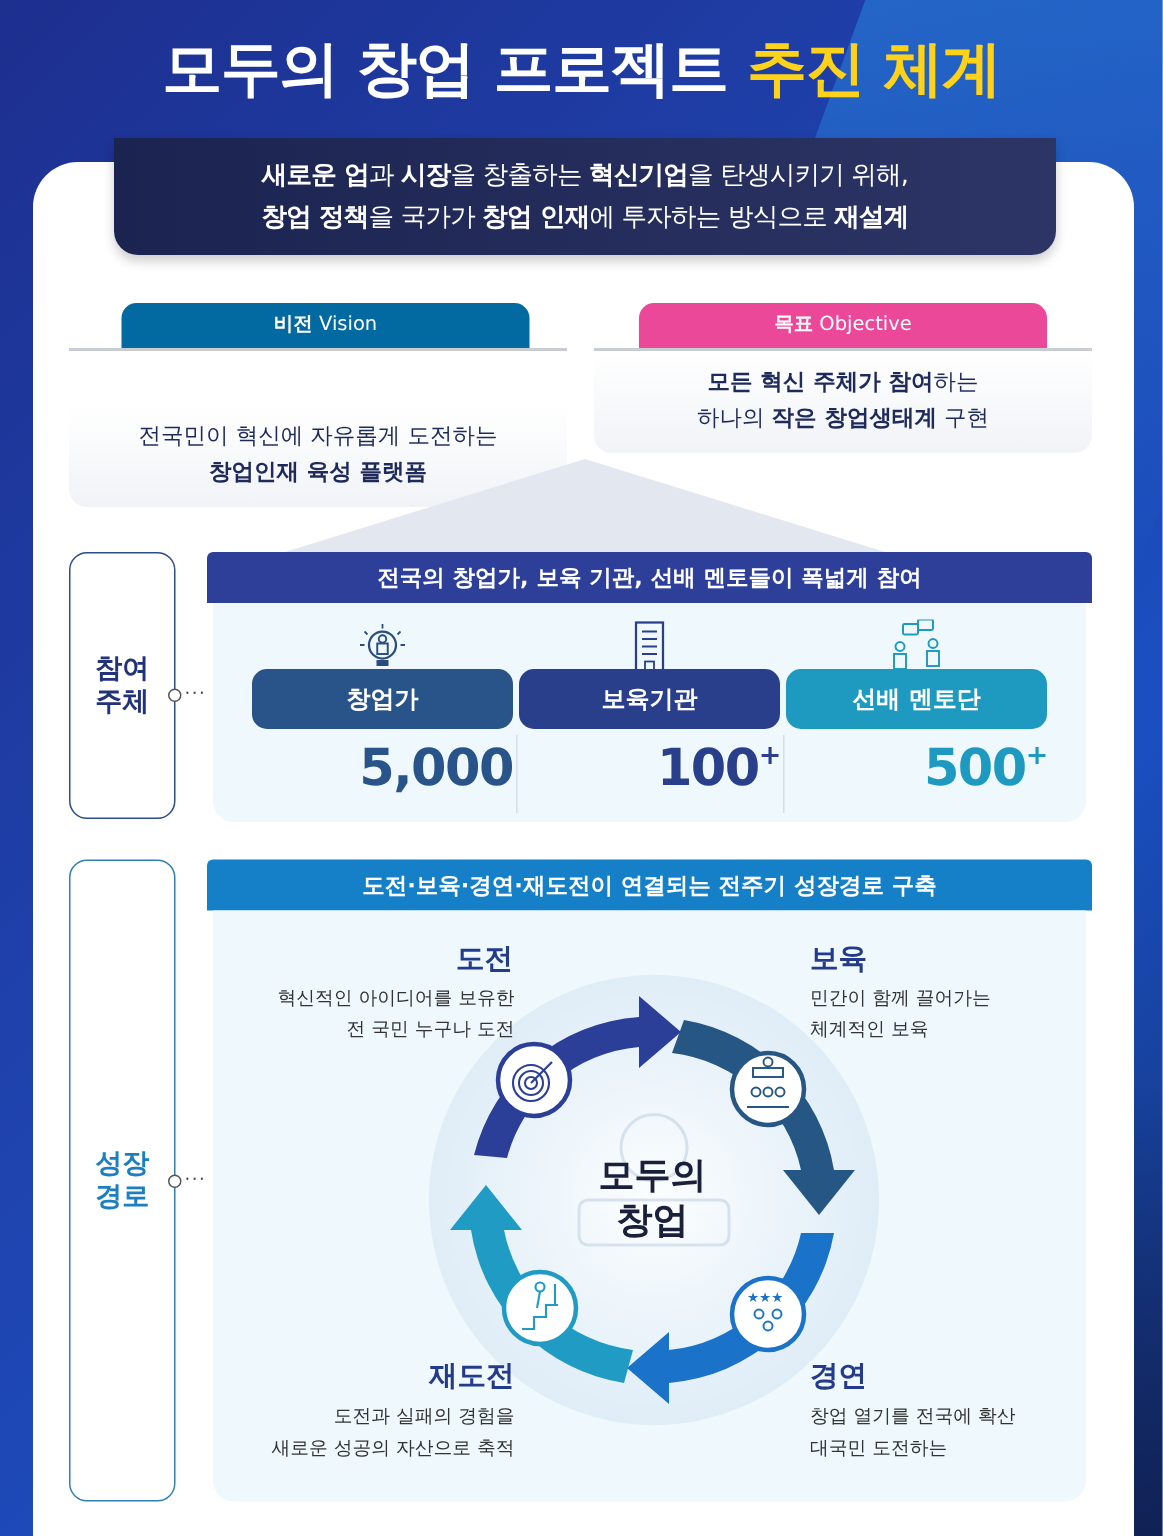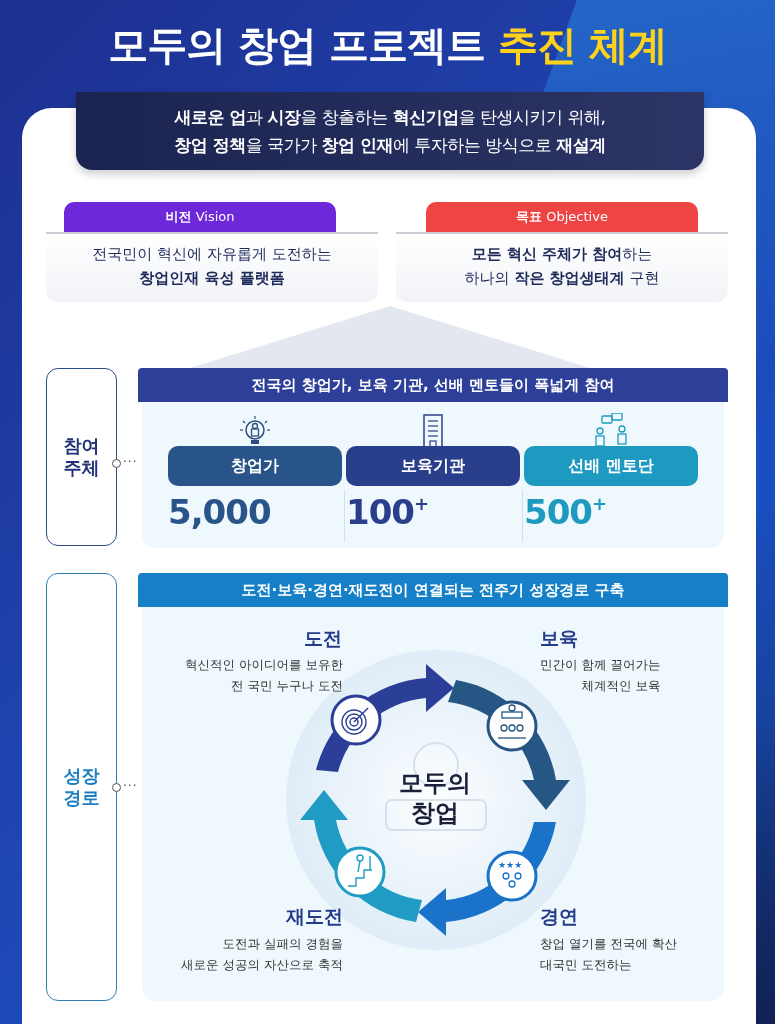--- a/index.html
+++ b/index.html
@@ -63,21 +63,21 @@
     position: absolute; left: 138px; width: 590px; height: 34px; color: #fff;
     font-size: 15px; font-weight: bold; text-align: center; line-height: 34px; border-radius: 4px 4px 0 0;
   }
   .sec-body {
     position: absolute; left: 142px; width: 582px; background: #eff8fc; border-radius: 0 0 14px 14px;
   }
   .pill {
     position: absolute; width: 174px; height: 40px; border-radius: 10px; color: #fff;
     font-size: 16px; font-weight: bold; text-align: center; line-height: 40px;
   }
-  .num { position: absolute; width: 174px; text-align: left; font-size: 34px; font-weight: bold; letter-spacing: -1px; }
+  .num { position: absolute; width: 174px; text-align: right; font-size: 34px; font-weight: bold; letter-spacing: -1px; }
   .num sup { font-size: 18px; vertical-align: 14px; }
   .vsep { position: absolute; width: 1px; height: 52px; background: #d7dee6; top: 490px; }
   .stage-title { position: absolute; font-size: 19px; font-weight: bold; color: #233b8a; }
   .stage-desc { position: absolute; font-size: 12.5px; line-height: 21px; color: #333; }
   .cycle { position: absolute; left: 276px; top: 650px; width: 320px; height: 300px; }
   .center-txt {
     position: absolute; left: 380px; top: 768px; width: 110px; text-align: center;
     font-size: 24px; font-weight: bold; line-height: 30px; color: #1a1f3a;
   }
 </style>
@@ -92,31 +92,31 @@
   <span class="hl">추진 체계</span>
 </h1>
 
 <div class="card"></div>
 
 <div class="banner">
   <div id="banner-l1"><b>새로운 업</b><span>과 </span><b>시장</b><span>을 창출하는 </span><b>혁신기업</b><span>을 탄생시키기 위해,</span></div>
   <div id="banner-l2"><b>창업 정책</b><span>을 국가가 </span><b>창업 인재</b><span>에 투자하는 방식으로 </span><b>재설계</b></div>
 </div>
 
-<div class="vo-tab" style="left:64px;background:#6d28d9;">
+<div class="vo-tab" style="left:81px;background:#0369a1;">
   <b>비전</b>
   <span>Vision</span>
 </div>
 <div class="vo-line" style="left:46px;width:332px;"></div>
-<div class="vo-body" style="left:46px;width:332px;">
+<div class="vo-body" style="left:46px;width:332px;margin-top:36px;">
   <div>전국민이 혁신에 자유롭게 도전하는</div>
   <div style="font-weight:bold;">창업인재 육성 플랫폼</div>
 </div>
 
-<div class="vo-tab" style="left:426px;background:#ef4444;">
+<div class="vo-tab" style="left:426px;background:#ec4899;">
   <b>목표</b>
   <span>Objective</span>
 </div>
 <div class="vo-line" style="left:396px;width:332px;"></div>
 <div class="vo-body" style="left:396px;width:332px;">
   <div><b>모든 혁신 주체가 참여</b><span>하는</span></div>
   <div><span>하나의 </span><b>작은 창업생태계</b><span> 구현</span></div>
 </div>
 
 <div class="pyramid"></div>
@@ -248,21 +248,21 @@
   <div>창업</div>
 </div>
 
 <div class="stage-title" style="left:304px;top:626px;">도전</div>
 <div class="stage-desc" style="right:432px;top:654px;text-align:right;">
   <div>혁신적인 아이디어를 보유한</div>
   <div>전 국민 누구나 도전</div>
 </div>
 
 <div class="stage-title" style="left:540px;top:626px;">보육</div>
-<div class="stage-desc" style="left:540px;top:654px;text-align:right;">
+<div class="stage-desc" style="left:540px;top:654px;">
   <div>민간이 함께 끌어가는</div>
   <div>체계적인 보육</div>
 </div>
 
 <div class="stage-title" style="left:540px;top:904px;">경연</div>
 <div class="stage-desc" style="left:540px;top:933px;">
   <div>창업 열기를 전국에 확산</div>
   <div>대국민 도전하는</div>
 </div>
 

